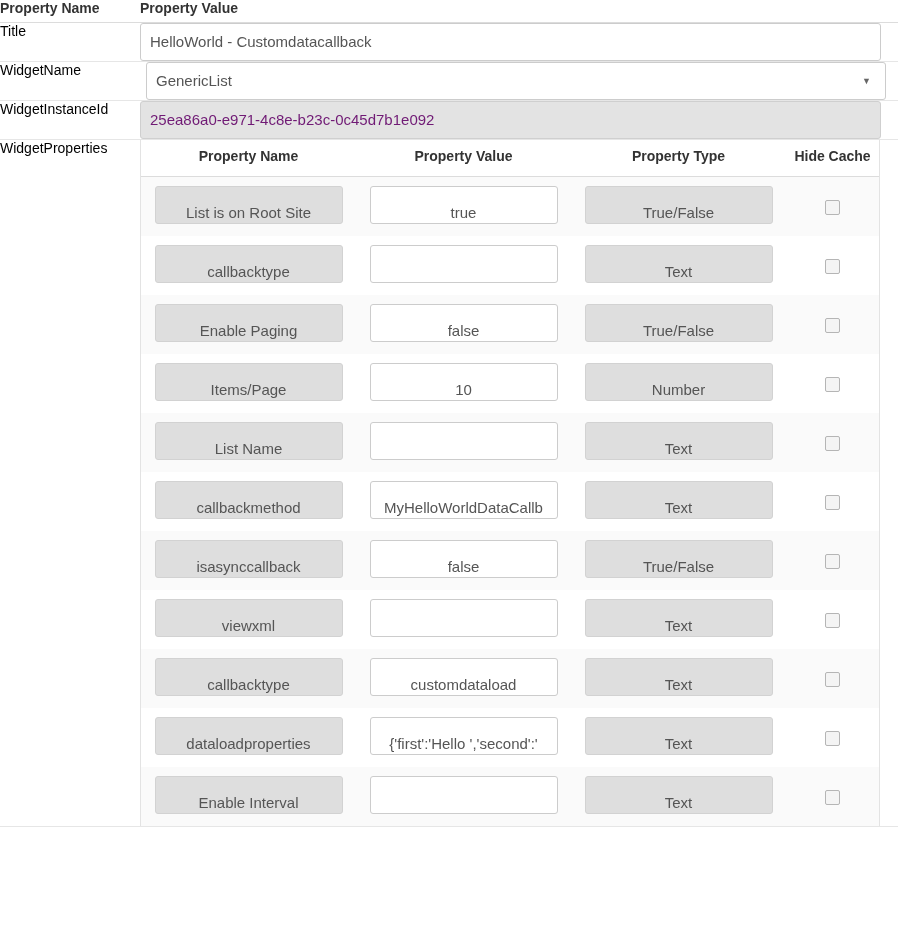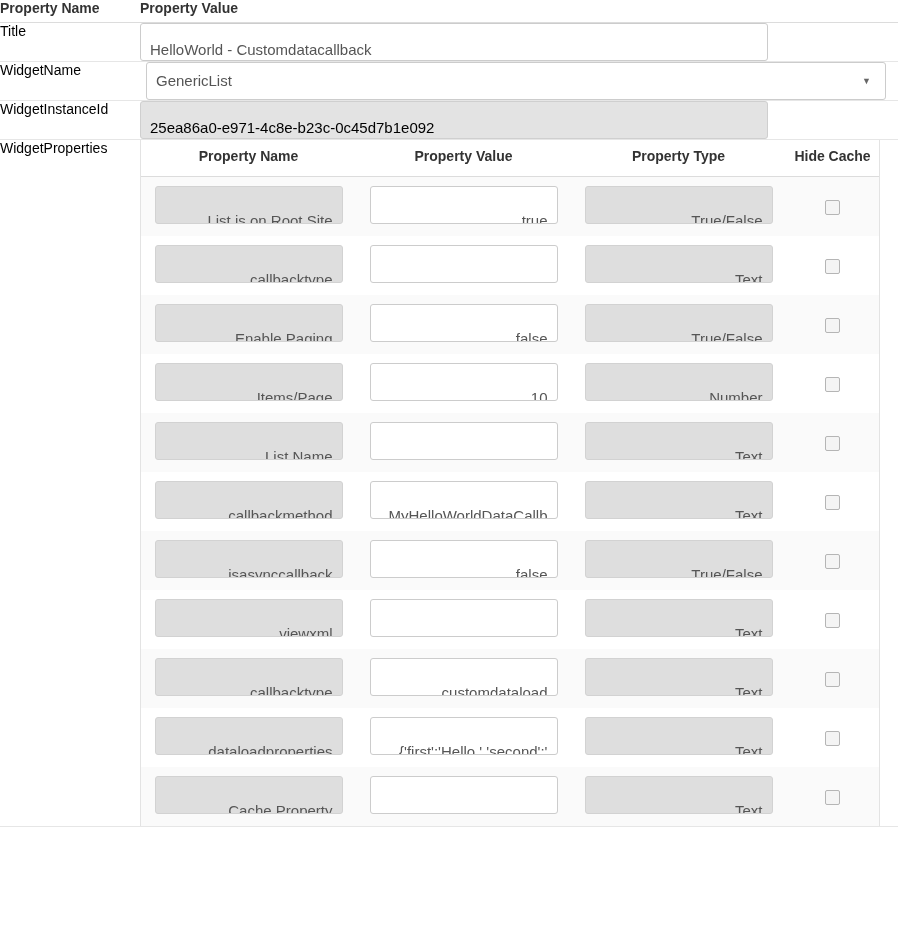--- a/index.html
+++ b/index.html
@@ -55,38 +55,38 @@
     white-space: nowrap;
   }
   td.field-cell {
     padding: 10px 10px 10px 8px;
     background: #ffffff;
   }
 
   
   .text-input {
     box-sizing: border-box;
-    width: 628px;
+    width: 741px;
     height: 38px;
     line-height: 36px;
-    padding: 8px 9px;
+    padding: 0 9px;
     border: 1px solid #cccccc;
     border-radius: 3px;
     background: #ffffff;
     font-family: "Liberation Sans", sans-serif;
     font-size: 15px;
     color: #555555;
     outline: none;
     white-space: nowrap;
     overflow: hidden;
   }
   .text-input.readonly {
     background: #e3e3e3;
     border-color: #cfcfcf;
-    color: #000000;
+    color: #701a75;
   }
 
   .select-wrap {
     position: relative;
     width: 740px;
     height: 38px;
   }
   .select-input {
     box-sizing: border-box;
     width: 740px;
@@ -144,28 +144,28 @@
     text-align: center;
   }
   table.inner tr.row-alt td { background: #fafafa; }
   table.inner tr.row-norm td { background: #ffffff; }
 
   .cell-input {
     box-sizing: border-box;
     width: 188px;
     height: 38px;
     line-height: 36px;
-    padding: 16px 9px;
+    padding: 8px 9px;
     border: 1px solid #cccccc;
     border-radius: 3px;
     background: #ffffff;
     font-family: "Liberation Sans", sans-serif;
     font-size: 15px;
     color: #555555;
-    text-align: right;
+    text-align: center;
     white-space: nowrap;
     overflow: hidden;
     display: inline-block;
   }
   .cell-input.grey {
     background: #dedede;
     border-color: #d2d2d2;
     color: #555555;
   }
   .checkbox {
@@ -284,21 +284,21 @@
                   <td><div class="cell-input grey">Text</div></td>
                   <td><span class="checkbox"></span></td>
                 </tr>
                 <tr class="row-norm">
                   <td><div class="cell-input grey">dataloadproperties</div></td>
                   <td><div class="cell-input">{'first':'Hello ','second':'</div></td>
                   <td><div class="cell-input grey">Text</div></td>
                   <td><span class="checkbox"></span></td>
                 </tr>
                 <tr class="row-alt">
-                  <td><div class="cell-input grey">Cache Property</div></td>
+                  <td><div class="cell-input grey">Enable Interval</div></td>
                   <td><div class="cell-input"></div></td>
                   <td><div class="cell-input grey">Text</div></td>
                   <td><span class="checkbox"></span></td>
                 </tr>
               </tbody>
             </table>
           </div>
         </td>
       </tr>
 

